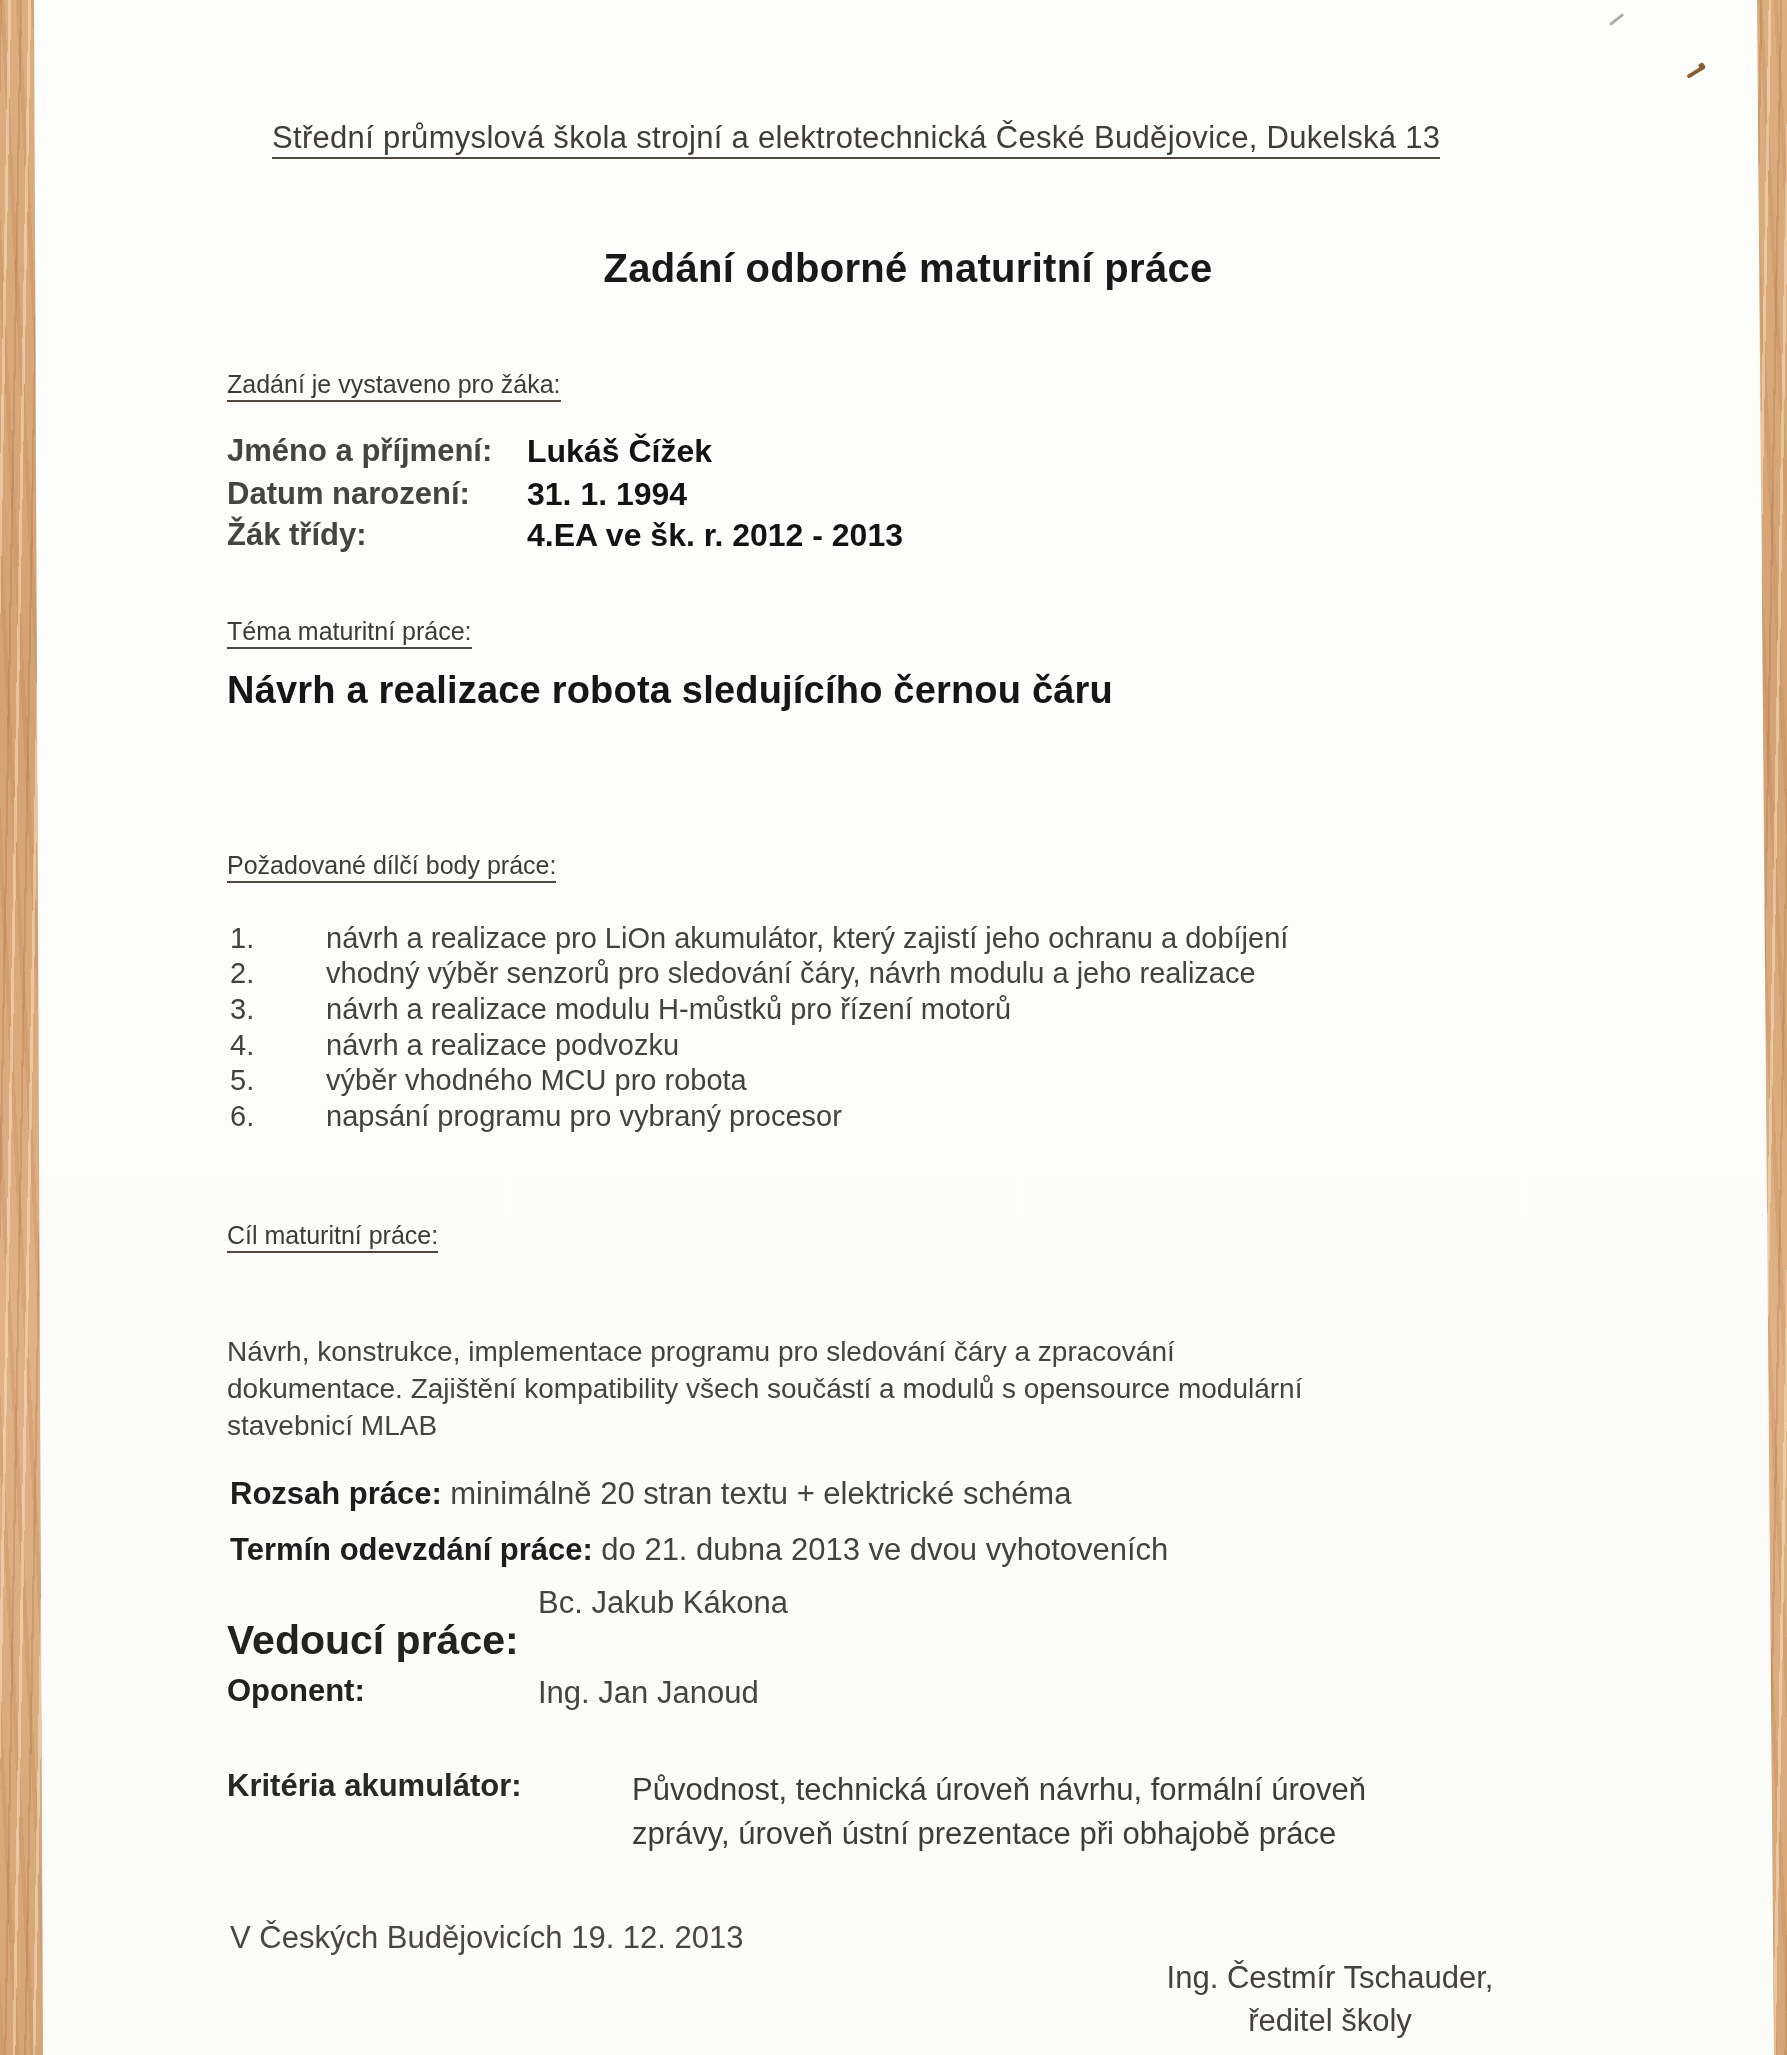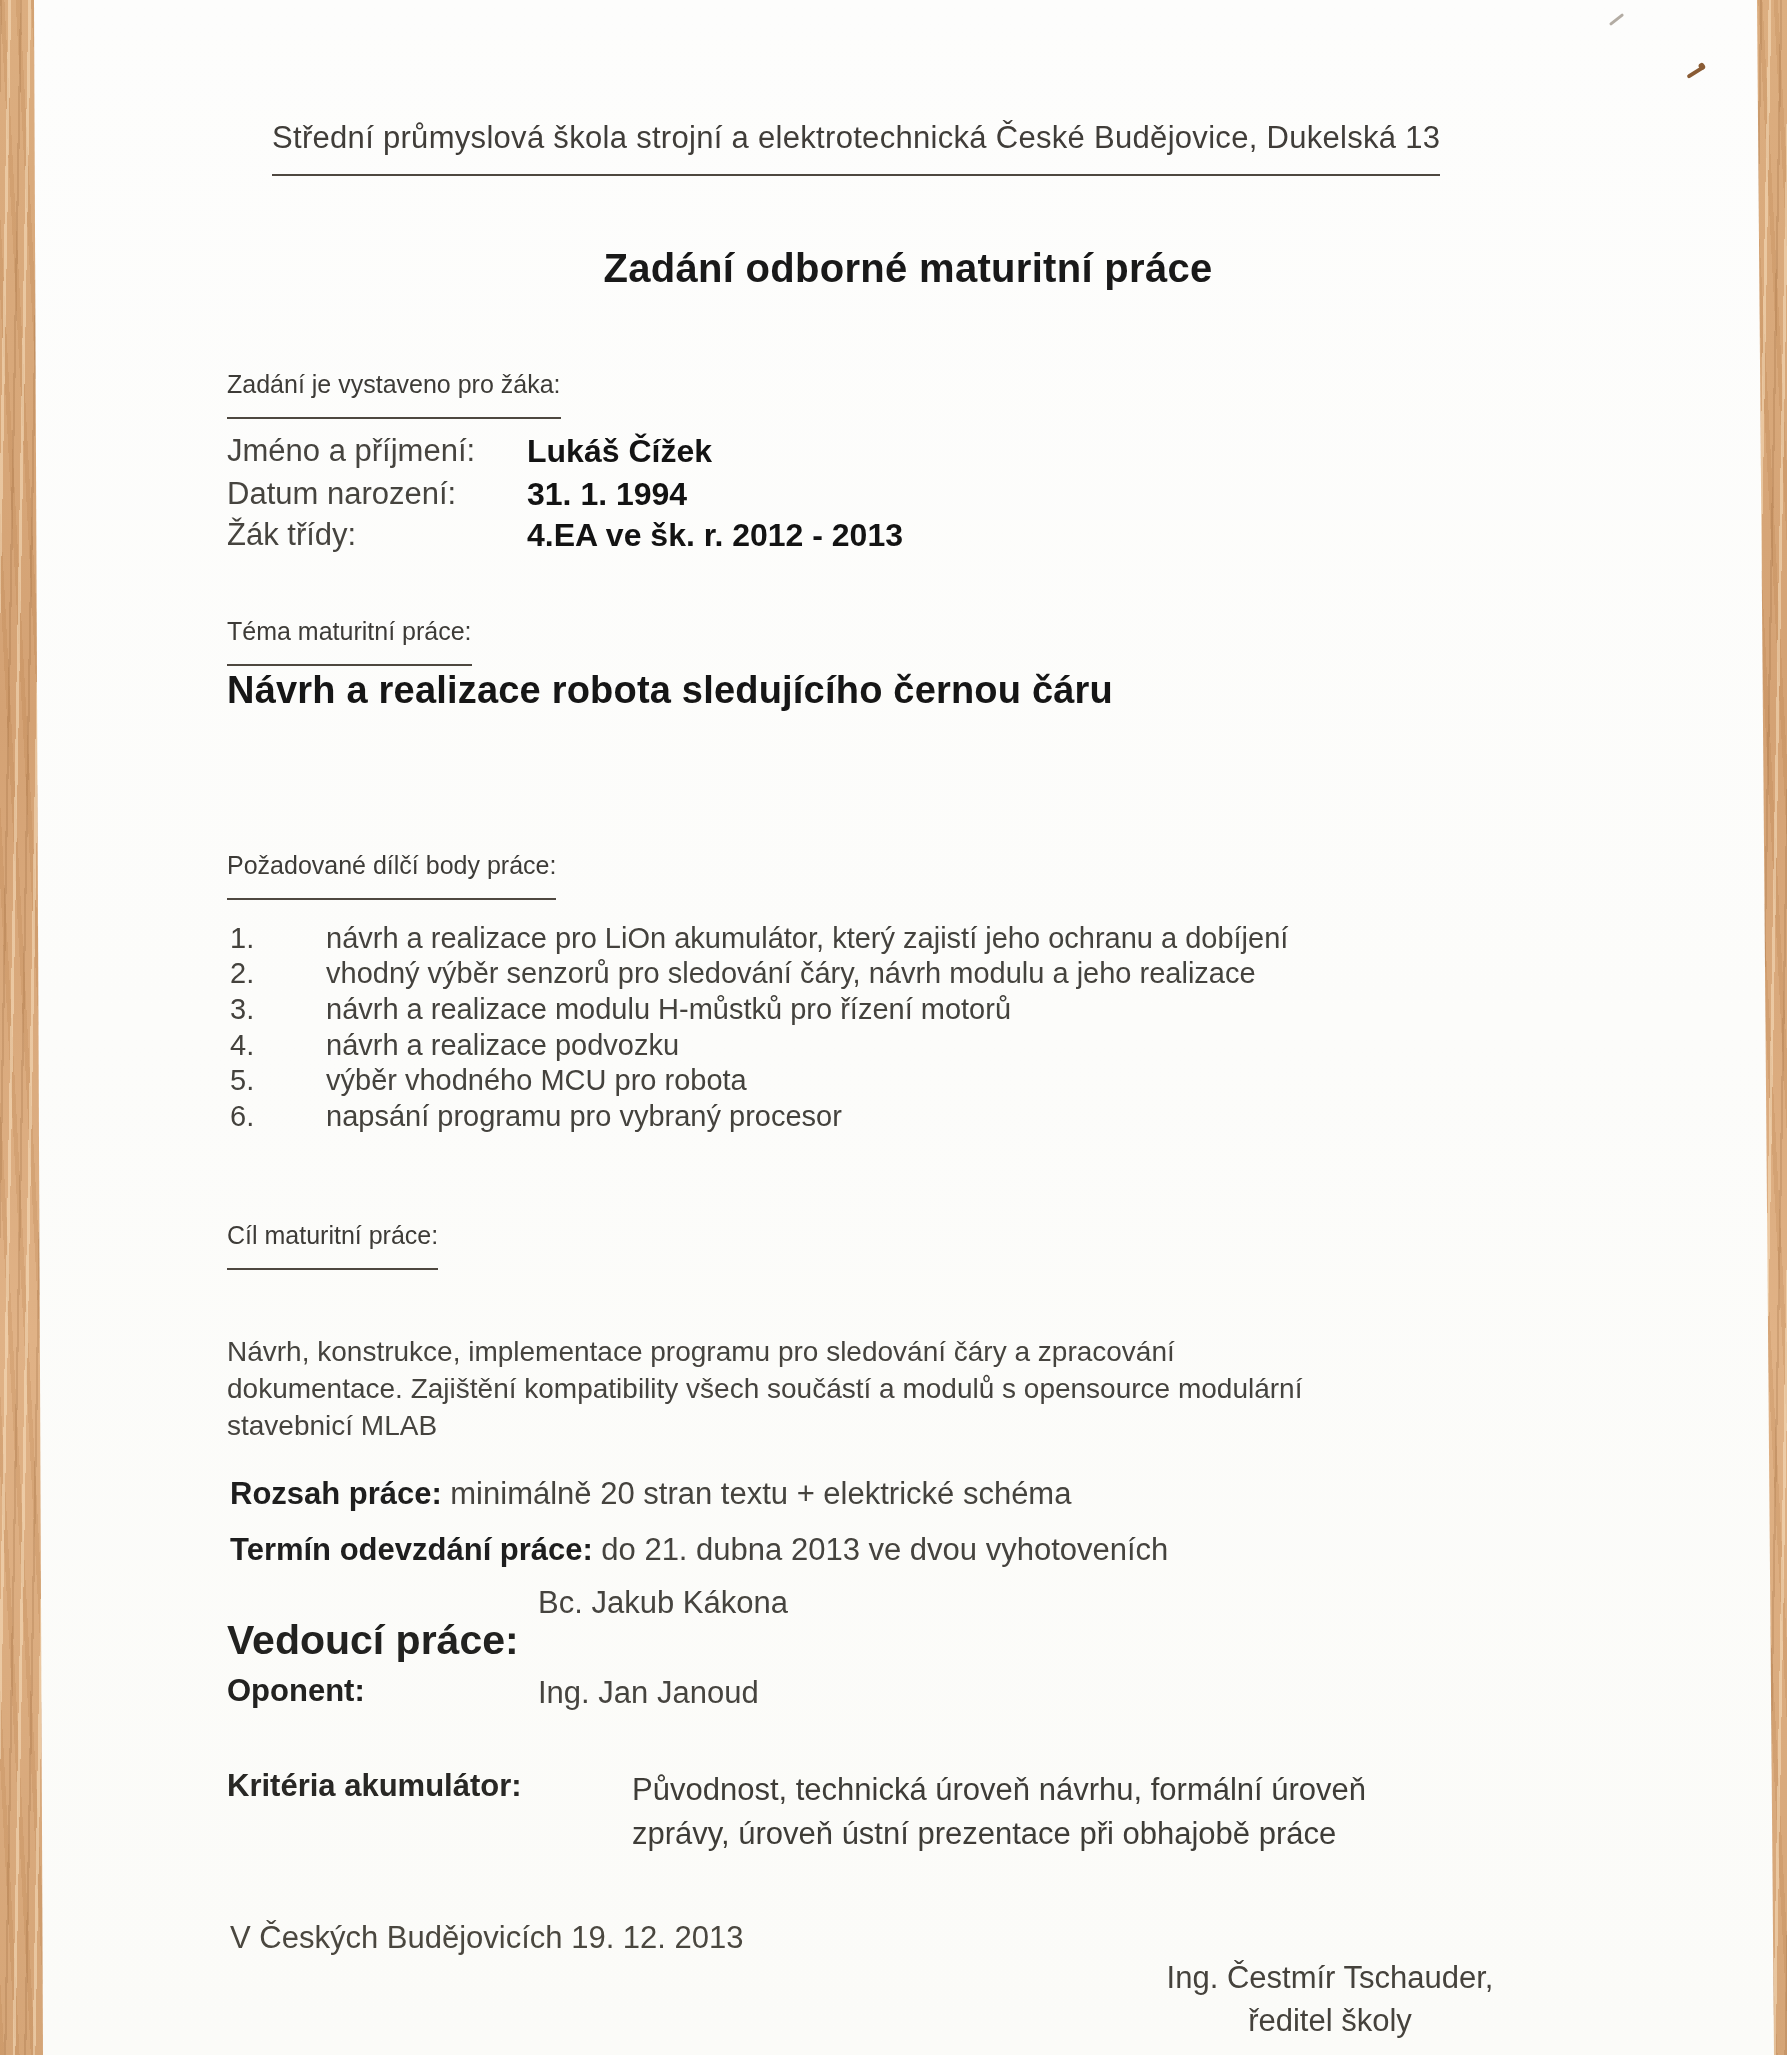--- a/index.html
+++ b/index.html
@@ -25,21 +25,21 @@
     position:absolute; inset:0;
     clip-path:polygon(34px 0px, 1757px 0px, 1774px 2056px, 43px 2056px);
     background:linear-gradient(180deg,#fdfdfc 0%,#fcfcfa 50%,#fbfbf8 100%);
   }
 
   .abs { position:absolute; }
 
   .underlined {
     display:inline-block;
     border-bottom:2.8px solid #4e4840;
-    padding-bottom:18px;
+    padding-bottom:1px;
   }
 
   .school-header {
     left:272px; top:120px;
     font-size:31px; color:#403d39; letter-spacing:0.3px;
   }
 
   .doc-title {
     left:56px; top:246px; width:1704px; text-align:center;
     font-size:40px; font-weight:700; color:#191919; letter-spacing:0.3px;
@@ -48,21 +48,21 @@
   .sec-heading { font-size:25px; color:#3d3b37; }
 
   .student-heading { left:227px; top:370px; }
 
   .field-label { font-size:31px; color:#46443f; }
   .field-value { font-size:32px; font-weight:700; color:#131313; }
 
   .row-name  { top:433px; }
   .row-birth { top:476px; }
   .row-class { top:517px; }
-  .label-col { left:227px; }
+  .label-col { left:227px;font-weight:bold; }
   .value-col { left:527px; }
 
   .theme-heading { left:227px; top:617px; }
   .theme-title {
     left:227px; top:669px;
     font-size:38px; font-weight:700; color:#161616; letter-spacing:0.2px;
   }
 
   .points-heading { left:227px; top:851px; }
   .point-row { left:230px; width:1397px; font-size:29px; color:#44423d; }

